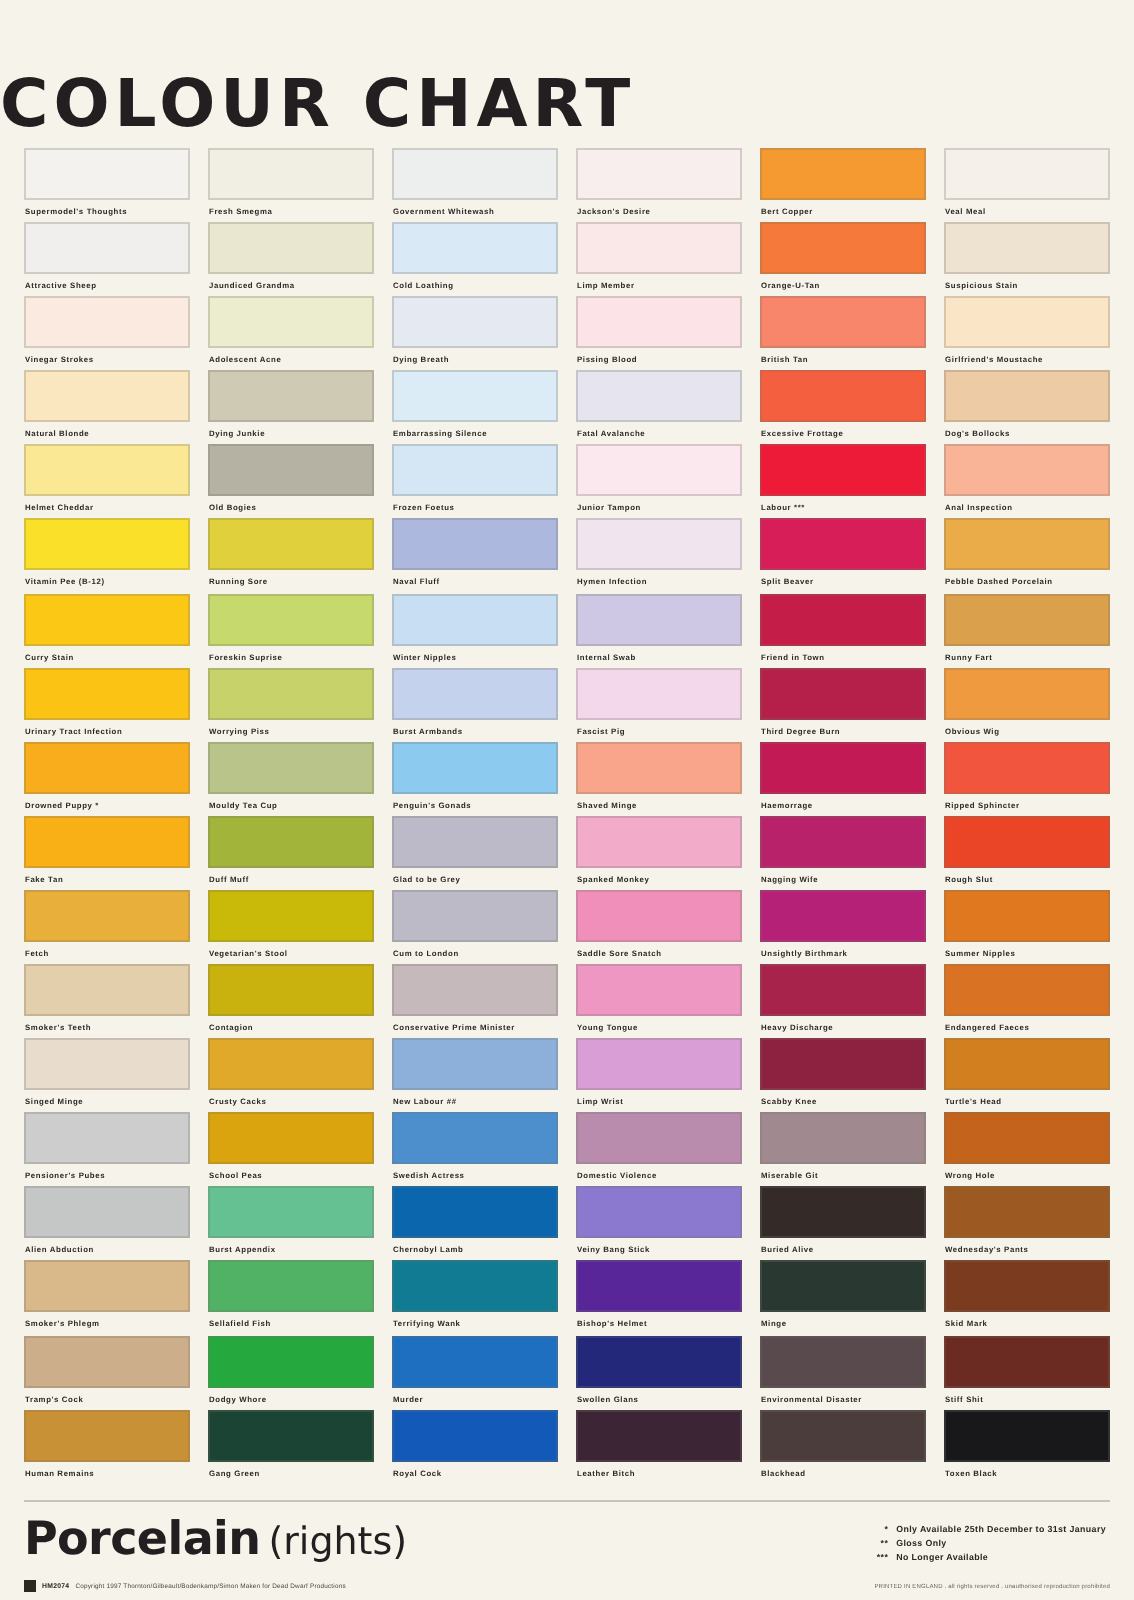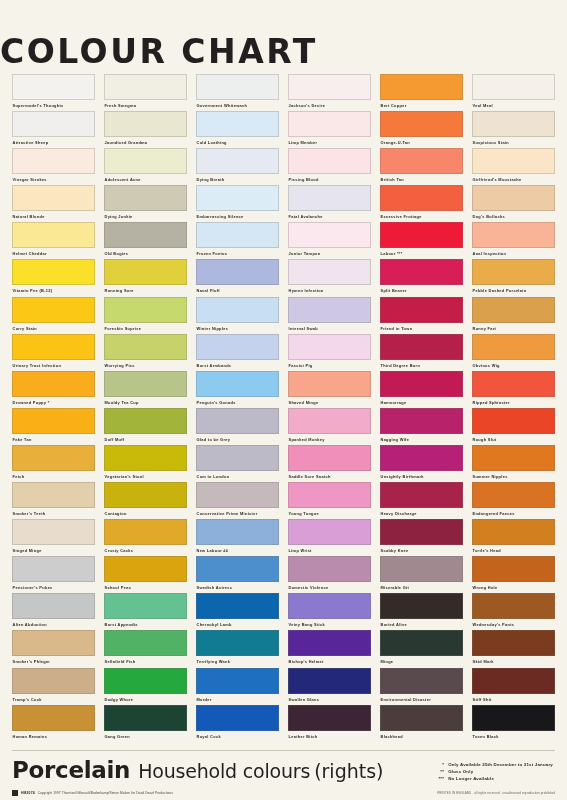--- a/index.html
+++ b/index.html
@@ -619,21 +619,20 @@
           <div class="chip-label">Toxen Black</div>
         </div>
       </div>
   </div>
 
   <div class="footer">
     <div class="footer-rule"></div>
     <div class="footer-main">
       <div class="brandline">
         <span class="brand">Porcelain</span>
-        <span class="brand-sub">Household colours</span>
         <span class="brand-paren">(rights)</span>
       </div>
       <div class="legend" id="legend-list">
           <div class="legend-row">
             <span class="legend-mark">*</span>
             <span>Only Available 25th December to 31st January</span>
           </div>
           <div class="legend-row">
             <span class="legend-mark">**</span>
             <span>Gloss Only</span>

